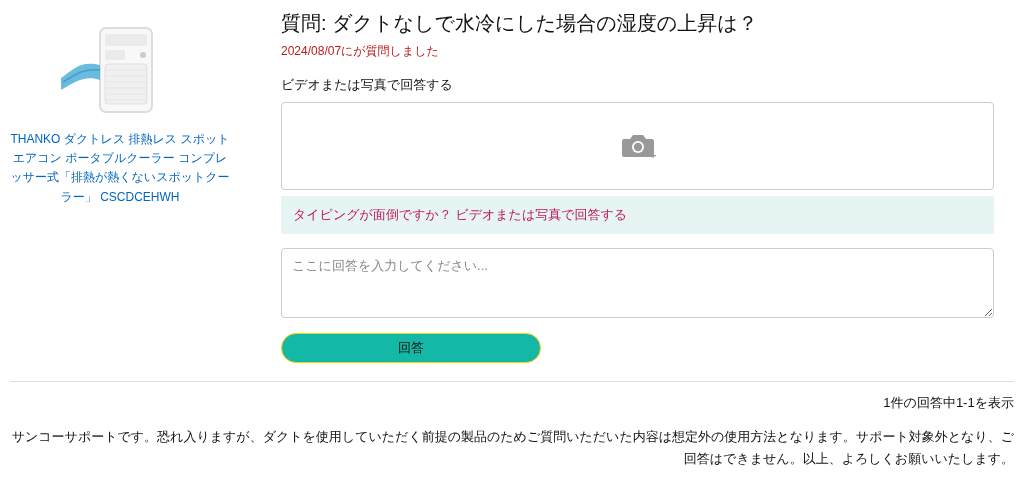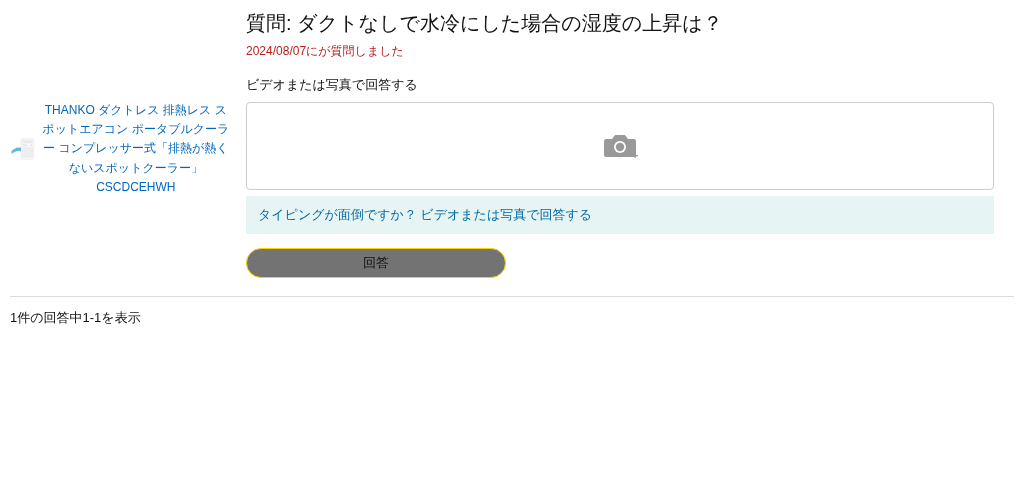--- a/index.html
+++ b/index.html
@@ -11,21 +11,21 @@
     width: 1024px;
   }
   .top {
     display: flex;
     padding: 10px 10px 0 10px;
   }
   .product-col {
     width: 230px;
     flex: 0 0 230px;
     display: flex;
-    flex-direction: row;
+    flex-direction: column;
     align-items: center;
     padding-right: 10px;
   }
   .product-image {
     width: 130px;
     height: 100px;
     position: relative;
     display: flex;
     align-items: center;
     justify-content: center;
@@ -38,20 +38,21 @@
     text-align: center;
     line-height: 1.6;
     margin-top: 10px;
     cursor: pointer;
   }
 
   .main-col {
     flex: 1;
     padding-left: 6px;
     padding-right: 20px;
+    margin-left: 35px;
   }
   .q-title {
     font-size: 20px;
     font-weight: 400;
     margin-bottom: 6px;
     color: #111;
   }
   .q-meta {
     color: #b91c1c;
     font-size: 12px;
@@ -75,21 +76,21 @@
   }
   .camera-icon {
     width: 36px;
     height: 30px;
     position: relative;
   }
   .camera-icon svg { width: 36px; height: 30px; }
 
   .hint-bar {
     background: #e6f4f4;
-    color: #0369a1;
+    color: #be185d;
     font-size: 13px;
     padding: 10px 12px;
     margin-bottom: 14px;
     border-radius: 2px;
   }
   .answer-textarea {
     width: 100%;
     height: 70px;
     border: 1px solid #ccc;
     border-radius: 4px;
@@ -97,38 +98,39 @@
     font-family: inherit;
     font-size: 13px;
     resize: vertical;
     color: #111;
   }
   .answer-textarea::placeholder { color: #888; }
   .submit-btn {
     margin-top: 12px;
     width: 260px;
     height: 30px;
-    background: #737373;
+    background: #14b8a6;
     border: 1px solid #fcd200;
     border-radius: 16px;
     font-size: 13px;
     color: #111;
     cursor: pointer;
     display: flex;
     align-items: center;
     justify-content: center;
   }
 
   .divider {
     border: none;
     border-top: 1px solid #ddd;
     margin: 18px 10px 12px 10px;
   }
   .answers-section {
     padding: 0 10px;
+    text-align: right;
   }
   .count-line {
     font-size: 13px;
     margin-bottom: 14px;
   }
   .answer-body {
     font-size: 13px;
     line-height: 1.7;
     margin-bottom: 10px;
   }
@@ -169,24 +171,26 @@
           <path d="M 4 8 L 10 8 L 13 4 L 23 4 L 26 8 L 32 8 C 33 8 34 9 34 10 L 34 24 C 34 25 33 26 32 26 L 4 26 C 3 26 2 25 2 24 L 2 10 C 2 9 3 8 4 8 Z" fill="#999"></path>
           <circle cx="18" cy="16" r="6" fill="#fff"></circle>
           <circle cx="18" cy="16" r="4.2" fill="#999"></circle>
           <text x="30" y="28" font-size="11" fill="#999" font-weight="bold">+</text>
         </svg>
       </span>
     </div>
 
     <div class="hint-bar">タイピングが面倒ですか？ ビデオまたは写真で回答する</div>
 
+    <textarea class="answer-textarea" placeholder="ここに回答を入力してください..." style=""></textarea>
 
     <div class="submit-btn">回答</div>
   </div>
 </div>
 
 <hr class="divider">
 
 <div class="answers-section">
   <div class="count-line">1件の回答中1-1を表示</div>
 
+  <div class="answer-body">サンコーサポートです。恐れ入りますが、ダクトを使用していただく前提の製品のためご質問いただいた内容は想定外の使用方法となります。サポート対象外となり、ご回答はできません。以上、よろしくお願いいたします。</div>
 
 </div>
 
 </body></html>

